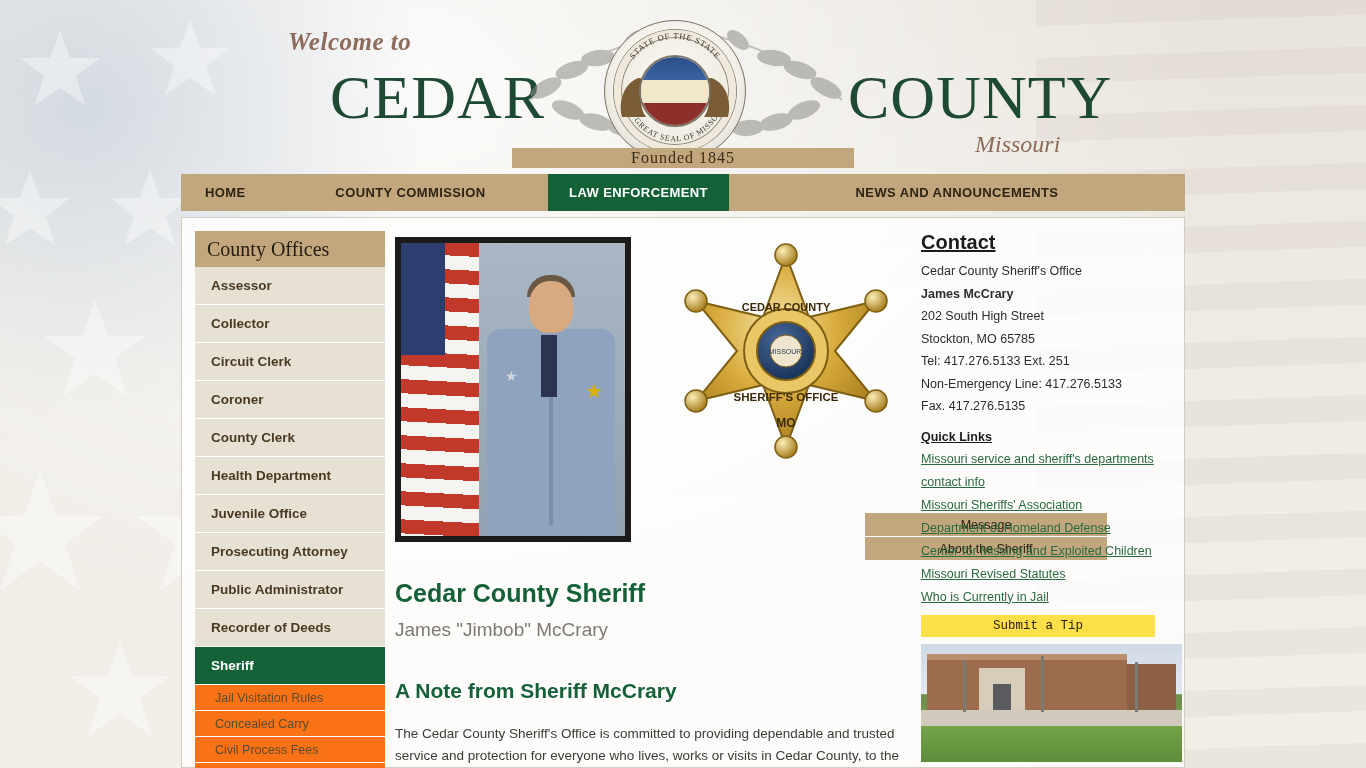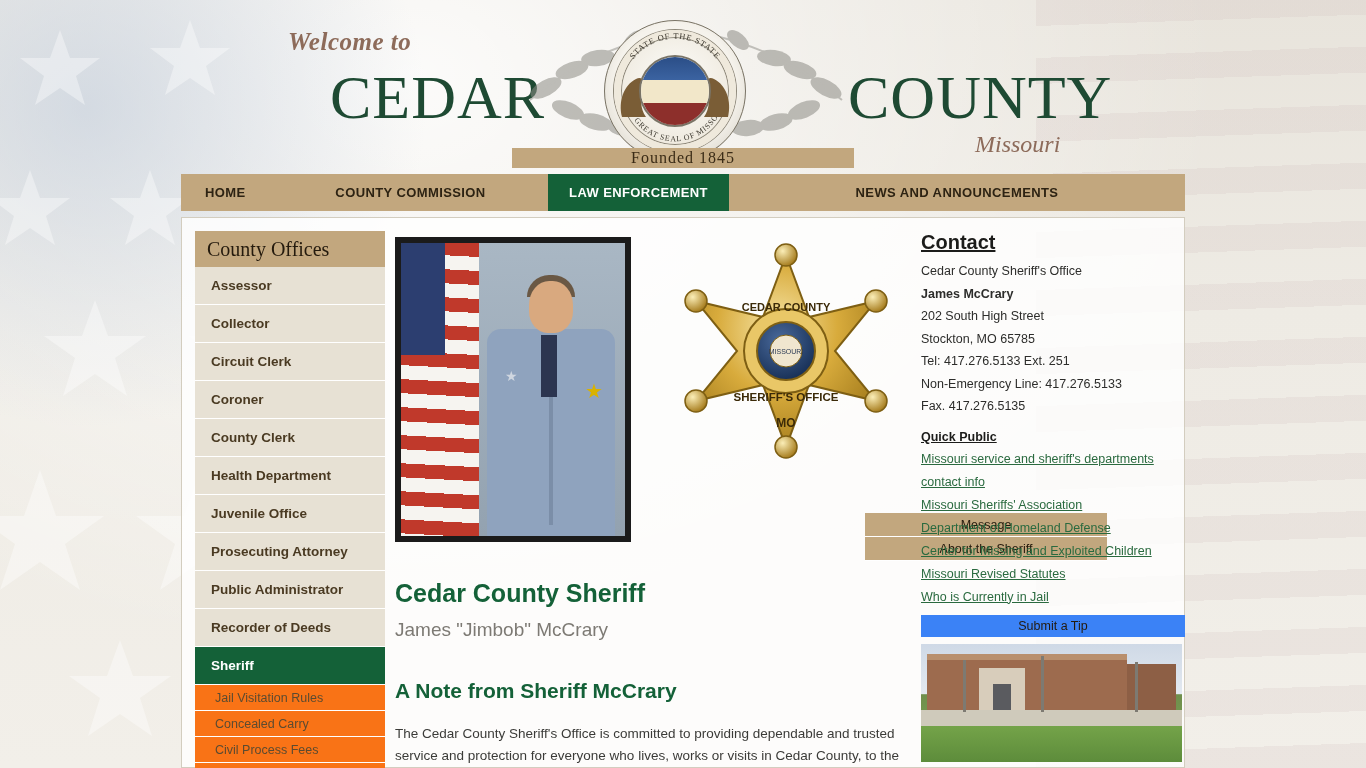--- a/index.html
+++ b/index.html
@@ -255,23 +255,23 @@
   .c-line.b { font-weight:bold; }
   .ql-title {
     margin-top:8px; font-size:12.5px; font-weight:bold; color:#1c1c1a;
     text-decoration:underline; line-height:22px;
   }
   .ql a {
     display:block; font-size:12.5px; color:#2a6a3f;
     text-decoration:underline; line-height:23px; cursor:pointer;
   }
   .tip-btn {
-    margin-top:6px; height:22px; width:264px; background:#3b82f6;
+    margin-top:6px; height:22px; width:234px; background:#fde047;
     color:#241a0d; font-size:12.5px;
-    display:flex; align-items:center; justify-content:center; cursor:pointer;
+    display:flex; align-items:center; justify-content:center; cursor:pointer;font-family:Liberation Mono, monospace;
   }
   .jail-photo {
     margin-top:7px; width:261px; height:118px;
     position:relative; overflow:hidden;
     background:linear-gradient(180deg,#cfd9e6 0%,#e3e9f0 42%,#6f8f4c 43%,#7ea856 100%);
   }
   .jail-bldg {
     position:absolute; left:6px; top:10px; width:200px; height:56px;
     background:#9d6b4e; border-top:6px solid #b98f6d;
   }
@@ -480,21 +480,21 @@
     <div class="contact">
       <h3>Contact</h3>
       <div class="c-line">Cedar County Sheriff's Office</div>
       <div class="c-line b">James McCrary</div>
       <div class="c-line">202 South High Street</div>
       <div class="c-line">Stockton, MO 65785</div>
       <div class="c-line">Tel: 417.276.5133 Ext. 251</div>
       <div class="c-line">Non-Emergency Line: 417.276.5133</div>
       <div class="c-line">Fax. 417.276.5135</div>
 
-      <div class="ql-title">Quick Public</div>
+      <div class="ql-title">Quick Links</div>
       <div class="ql">
         <a>Missouri service and sheriff's departments</a>
         <a>contact info</a>
         <a>Missouri Sheriffs' Association</a>
         <a>Department of Homeland Defense</a>
         <a>Center for Missing and Exploited Children</a>
         <a>Missouri Revised Statutes</a>
         <a>Who is Currently in Jail</a>
       </div>
 

